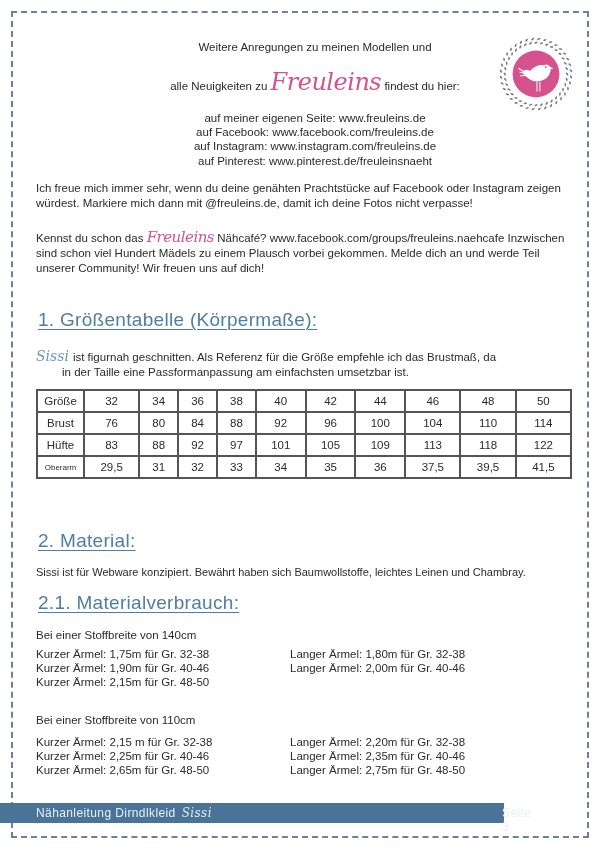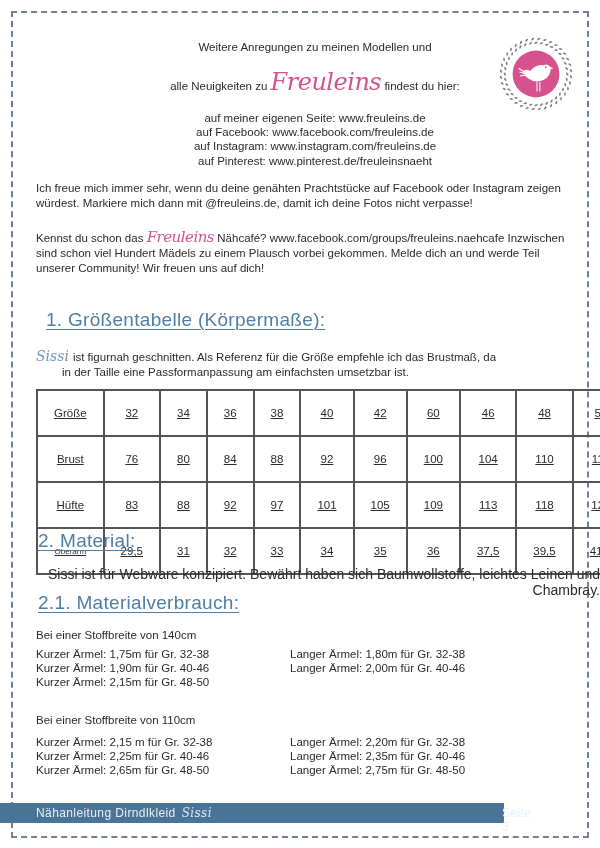--- a/index.html
+++ b/index.html
@@ -31,39 +31,39 @@
   .logo { position: absolute; left: 497px; top: 35px; width: 78px; height: 78px; }
 
   .para { position: absolute; left: 36px; width: 540px; font-size: 11.5px; line-height: 15px; }
   .para.p1 { top: 181px; }
   .para.p2 { top: 230px; }
 
   .h1 {
     position: absolute; left: 38px; color: #4f7ea4; font-size: 19px; text-decoration: underline;
     text-decoration-thickness: 1px; text-underline-offset: 3px; letter-spacing: 0.3px;
   }
-  .h1.s1 { top: 309px; margin-left: 8px; }
+  .h1.s1 { top: 309px; }
   .h1.s2 { top: 530px; }
   .h1.s3 { top: 592px; }
 
   .sissi-line { position: absolute; left: 36px; top: 349px; width: 540px; font-size: 11.5px; line-height: 15px; }
   .sissi-word { font-family: "DejaVu Serif", serif; font-style: italic; color: #6d97bd; font-size: 14px; margin-right: 4px; }
   .sissi-line .second { display: block; padding-left: 26px; }
 
   table.sizes {
     position: absolute; left: 36px; top: 389px; width: 536px; border-collapse: collapse;
     font-size: 11.5px; color: #2b2b2b;
   }
   table.sizes td {
-    border: 2px solid #555; text-align: center; height: 20px; padding: 16px; text-decoration: underline;
+    border: 2px solid #555; text-align: center; height: 20px; padding: 4px;
   }
   table.sizes td.rowhead { width: 47px; }
   table.sizes td.tiny { font-size: 8px; }
 
-  .matnote { position: absolute; left: 36px; top: 566px; font-size: 14px; text-align: right; }
+  .matnote { position: absolute; left: 36px; top: 566px; font-size: 11px; }
 
   .block-title { position: absolute; left: 36px; font-size: 11.5px; }
   .block-title.b1 { top: 629px; }
   .block-title.b2 { top: 714px; }
   .mlist { position: absolute; font-size: 11.5px; line-height: 14.2px; }
   .mlist.a1 { left: 36px; top: 647px; }
   .mlist.a2 { left: 290px; top: 647px; }
   .mlist.b1 { left: 36px; top: 735px; }
   .mlist.b2 { left: 290px; top: 735px; }
 </style>
@@ -189,21 +189,21 @@
 <table class="sizes">
   <tbody id="size-tbody">
       <tr>
         <td class="rowhead">Größe</td>
         <td>32</td>
         <td>34</td>
         <td>36</td>
         <td>38</td>
         <td>40</td>
         <td>42</td>
-        <td>60</td>
+        <td>44</td>
         <td>46</td>
         <td>48</td>
         <td>50</td>
       </tr>
       <tr>
         <td class="rowhead">Brust</td>
         <td>76</td>
         <td>80</td>
         <td>84</td>
         <td>88</td>

